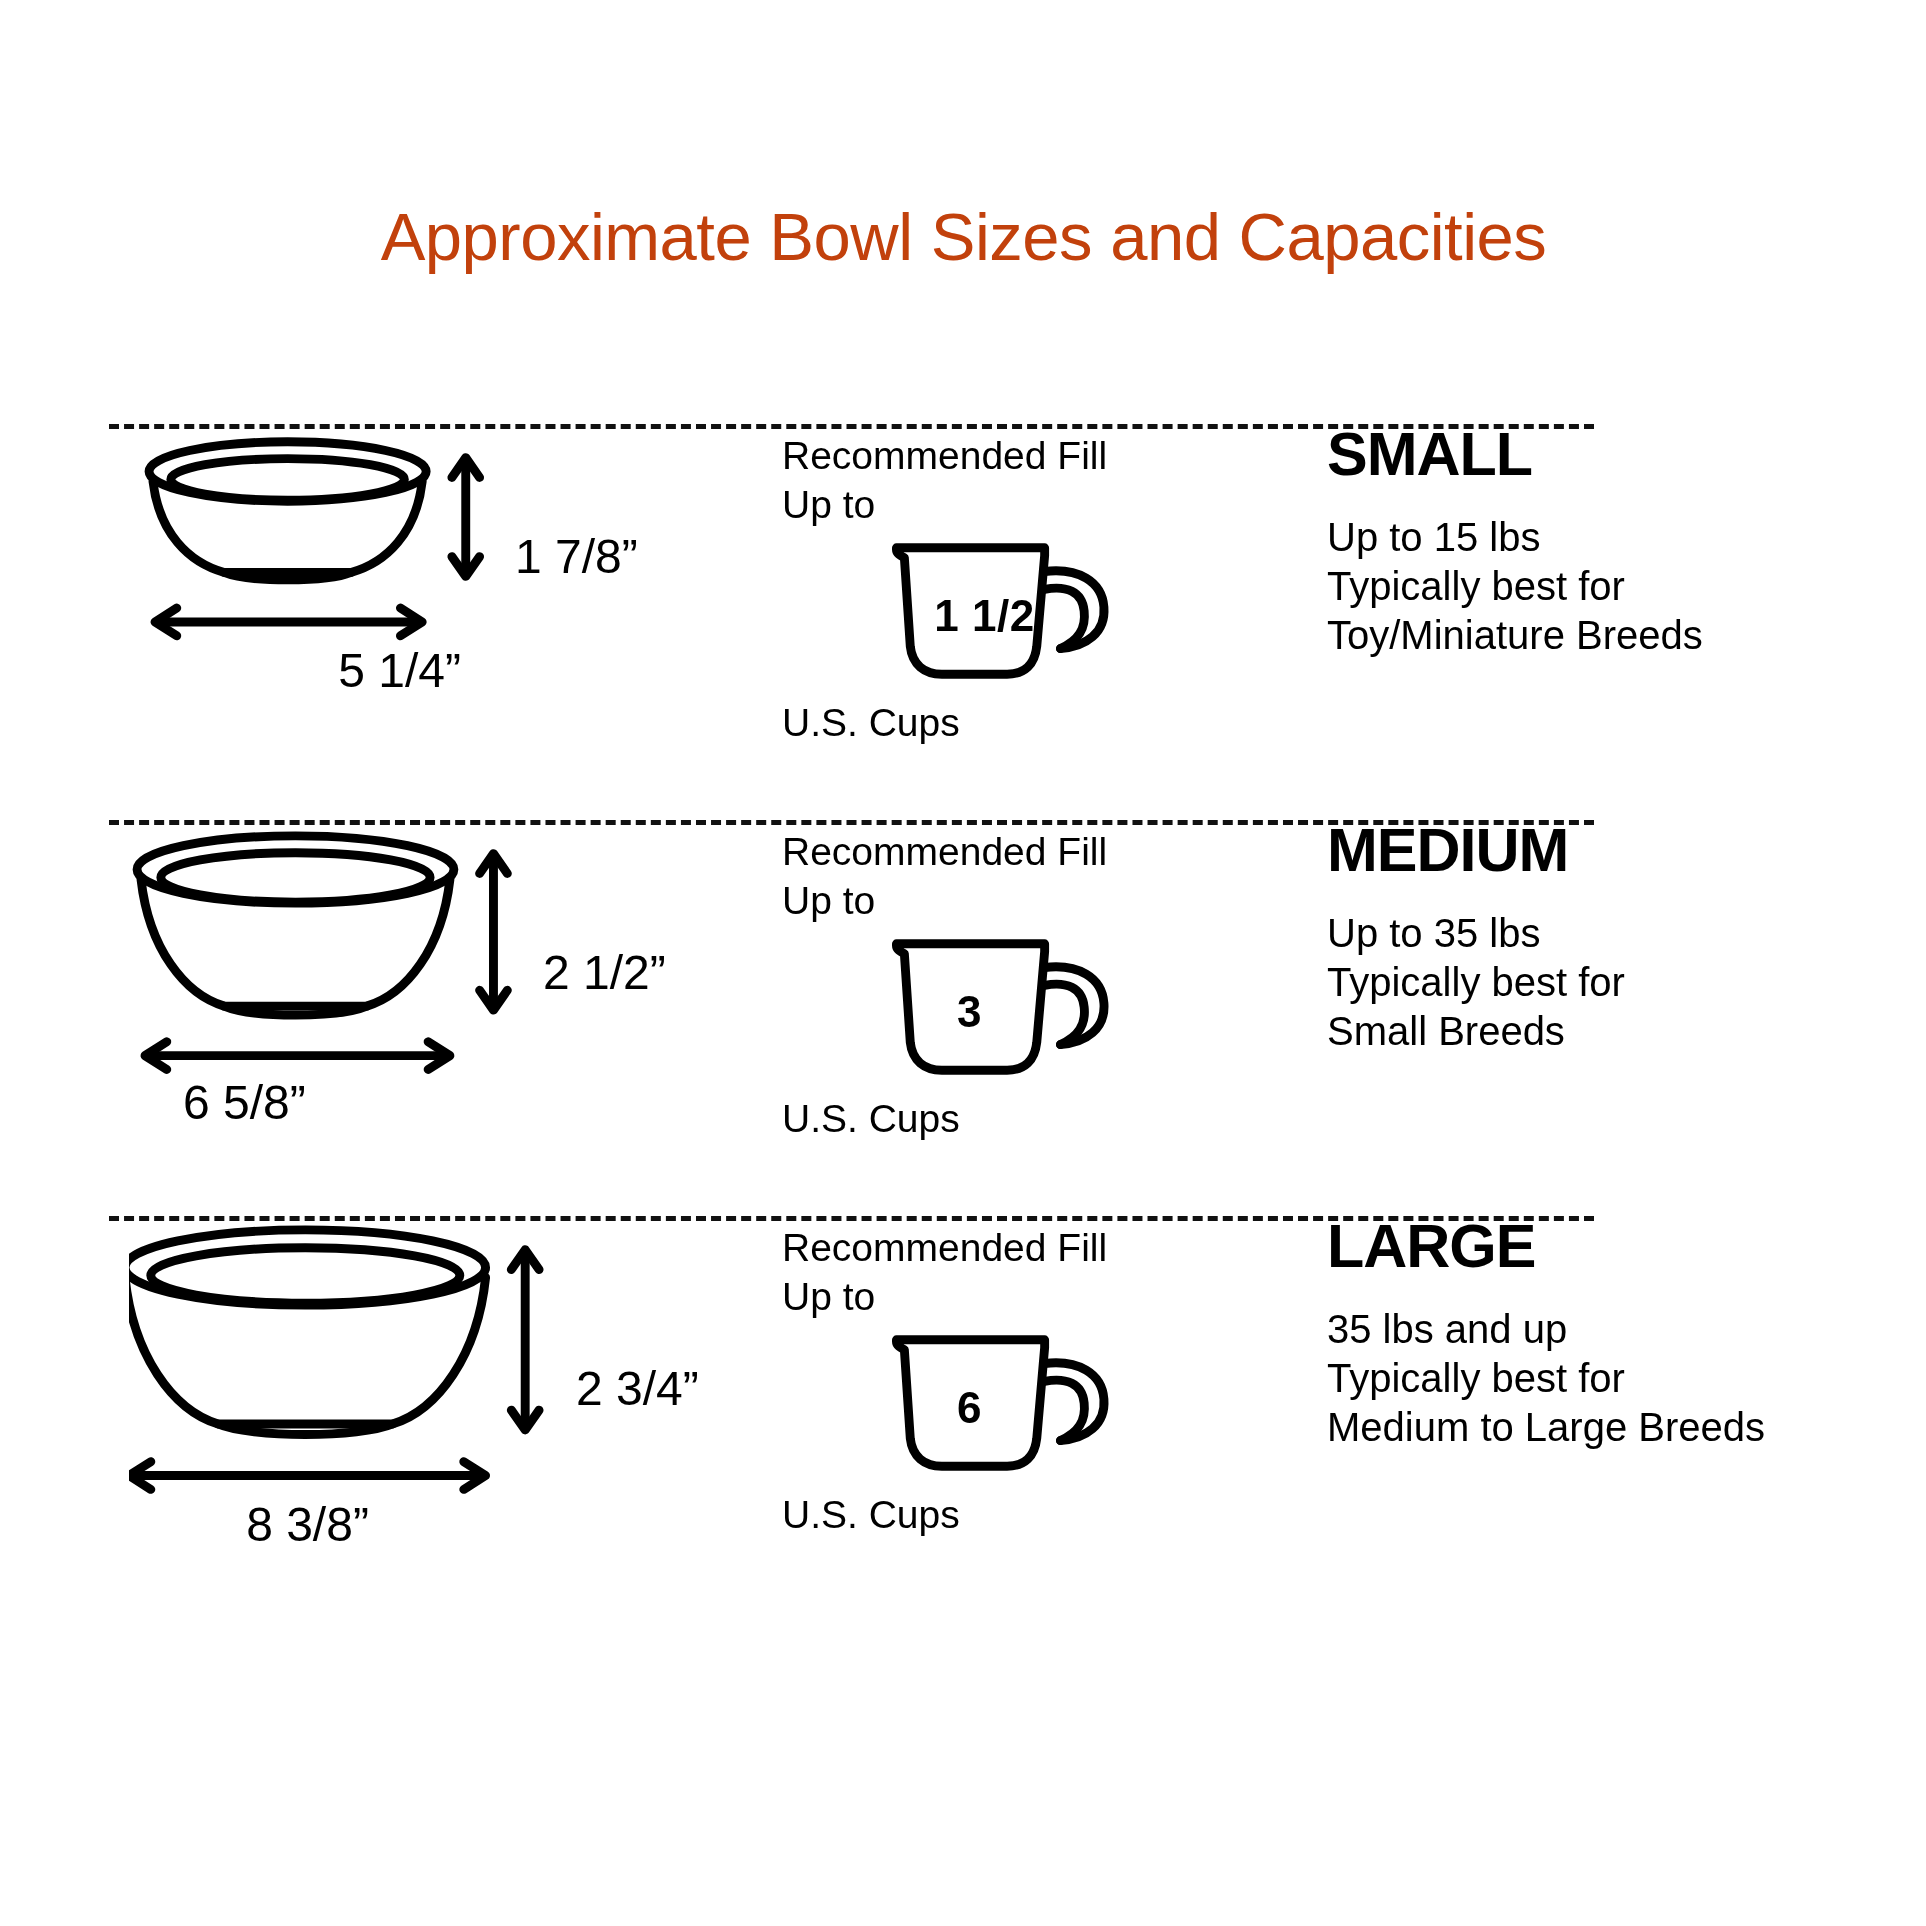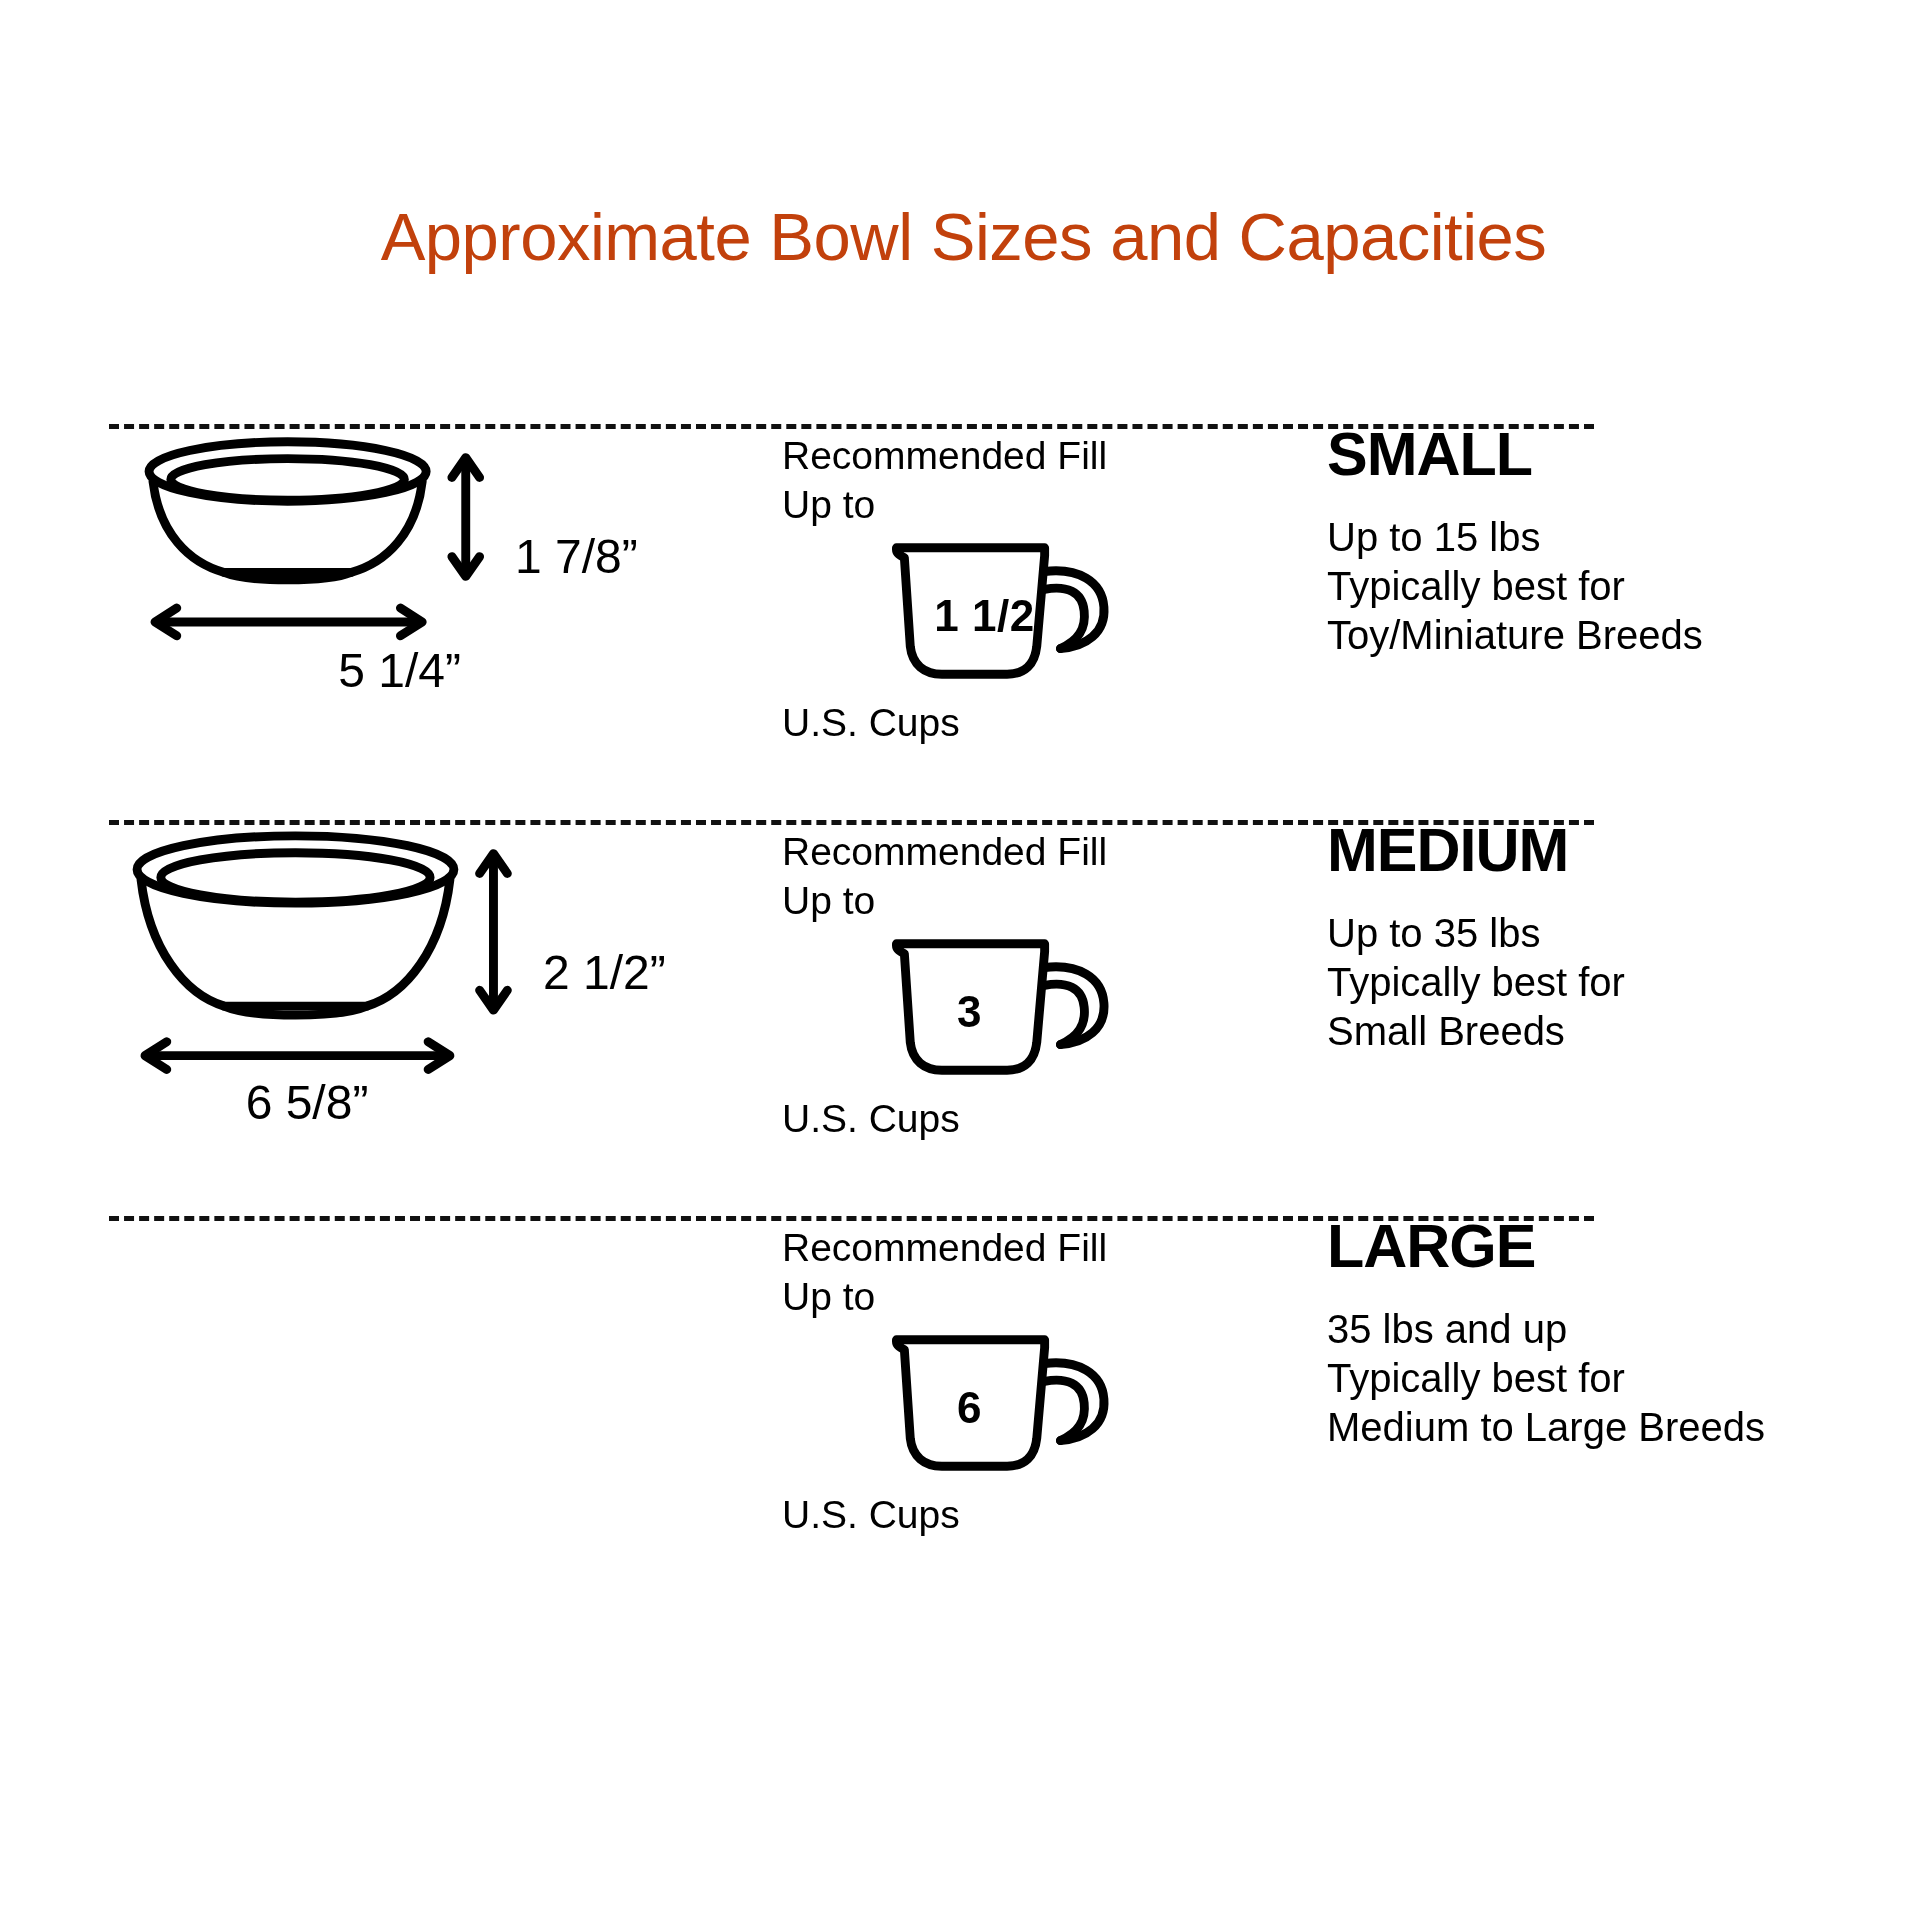--- a/index.html
+++ b/index.html
@@ -201,21 +201,21 @@
           <path d="M354 54 L368 34 L382 54" stroke-linejoin="round"></path>
           <path d="M354 172 L368 192 L382 172" stroke-linejoin="round"></path>
         </g>
         <g stroke="#000" stroke-width="9" stroke-linecap="round" fill="none">
           <line x1="20" y1="238" x2="320" y2="238"></line>
           <path d="M38 224 L16 238 L38 252" stroke-linejoin="round"></path>
           <path d="M302 224 L324 238 L302 252" stroke-linejoin="round"></path>
         </g>
       </svg>
       <div class="dim-label" style="left:414px; top:129px;">2 1/2”</div>
-      <div class="dim-label" style="left:54px; top:259px; width:248px; text-align:center;">6 5/8”</div>
+      <div class="dim-label" style="left:54px; top:259px; width:248px; text-align:left;">6 5/8”</div>
     </div>
 
     <div class="cup-col">
       <div class="cup-head">Recommended Fill</div>
       <div class="cup-head" style="margin-top:0">Up to</div>
       <div class="cup-wrap">
         <svg class="cup-svg" width="297" height="163" viewBox="0 0 300 165">
           <g fill="none" stroke="#000" stroke-width="9" stroke-linecap="round" stroke-linejoin="round">
             <path d="M30 18 L30 20 C30 24 34 26 38 28 L44 118 C46 136 58 146 76 146 L142 146 C160 146 170 136 172 118 L180 26 L180 18 Z"></path>
             <path d="M180 42 C214 38 238 52 240 78 C242 104 222 118 196 120"></path>
@@ -230,20 +230,42 @@
     <div class="info-col">
       <div class="size-name">MEDIUM</div>
       <div class="info-line">Up to 35 lbs</div>
       <div class="info-line">Typically best for</div>
       <div class="info-line">Small Breeds</div>
     </div>
   </div>
 
   <div class="row row-large">
 
+    <div class="bowl-col">
+      <svg class="bowl-svg" width="624" height="317" viewBox="0 0 630 320">
+        <g fill="none" stroke="#000" stroke-width="9" stroke-linecap="round" stroke-linejoin="round">
+          <ellipse cx="178" cy="52" rx="182" ry="38"></ellipse>
+          <ellipse cx="178" cy="60" rx="156" ry="28"></ellipse>
+          <path d="M-4 62 C 4 140, 44 196, 90 210 L 266 210 C 312 196, 352 140, 360 62"></path>
+          <path d="M90 210 C 122 224, 234 224, 266 210"></path>
+        </g>
+        <g stroke="#000" stroke-width="9" stroke-linecap="round" fill="none">
+          <line x1="400" y1="38" x2="400" y2="212"></line>
+          <path d="M386 54 L400 34 L414 54" stroke-linejoin="round"></path>
+          <path d="M386 196 L400 216 L414 196" stroke-linejoin="round"></path>
+        </g>
+        <g stroke="#000" stroke-width="9" stroke-linecap="round" fill="none">
+          <line x1="4" y1="262" x2="356" y2="262"></line>
+          <path d="M22 248 L0 262 L22 276" stroke-linejoin="round"></path>
+          <path d="M338 248 L360 262 L338 276" stroke-linejoin="round"></path>
+        </g>
+      </svg>
+      <div class="dim-label" style="left:447px; top:149px;">2 3/4”</div>
+      <div class="dim-label" style="left:50px; top:285px; width:257px; text-align:center;">8 3/8”</div>
+    </div>
 
     <div class="cup-col">
       <div class="cup-head">Recommended Fill</div>
       <div class="cup-head" style="margin-top:0">Up to</div>
       <div class="cup-wrap">
         <svg class="cup-svg" width="297" height="163" viewBox="0 0 300 165">
           <g fill="none" stroke="#000" stroke-width="9" stroke-linecap="round" stroke-linejoin="round">
             <path d="M30 18 L30 20 C30 24 34 26 38 28 L44 118 C46 136 58 146 76 146 L142 146 C160 146 170 136 172 118 L180 26 L180 18 Z"></path>
             <path d="M180 42 C214 38 238 52 240 78 C242 104 222 118 196 120"></path>
             <path d="M196 120 C214 112 222 100 220 82 C218 62 202 56 180 60"></path>

